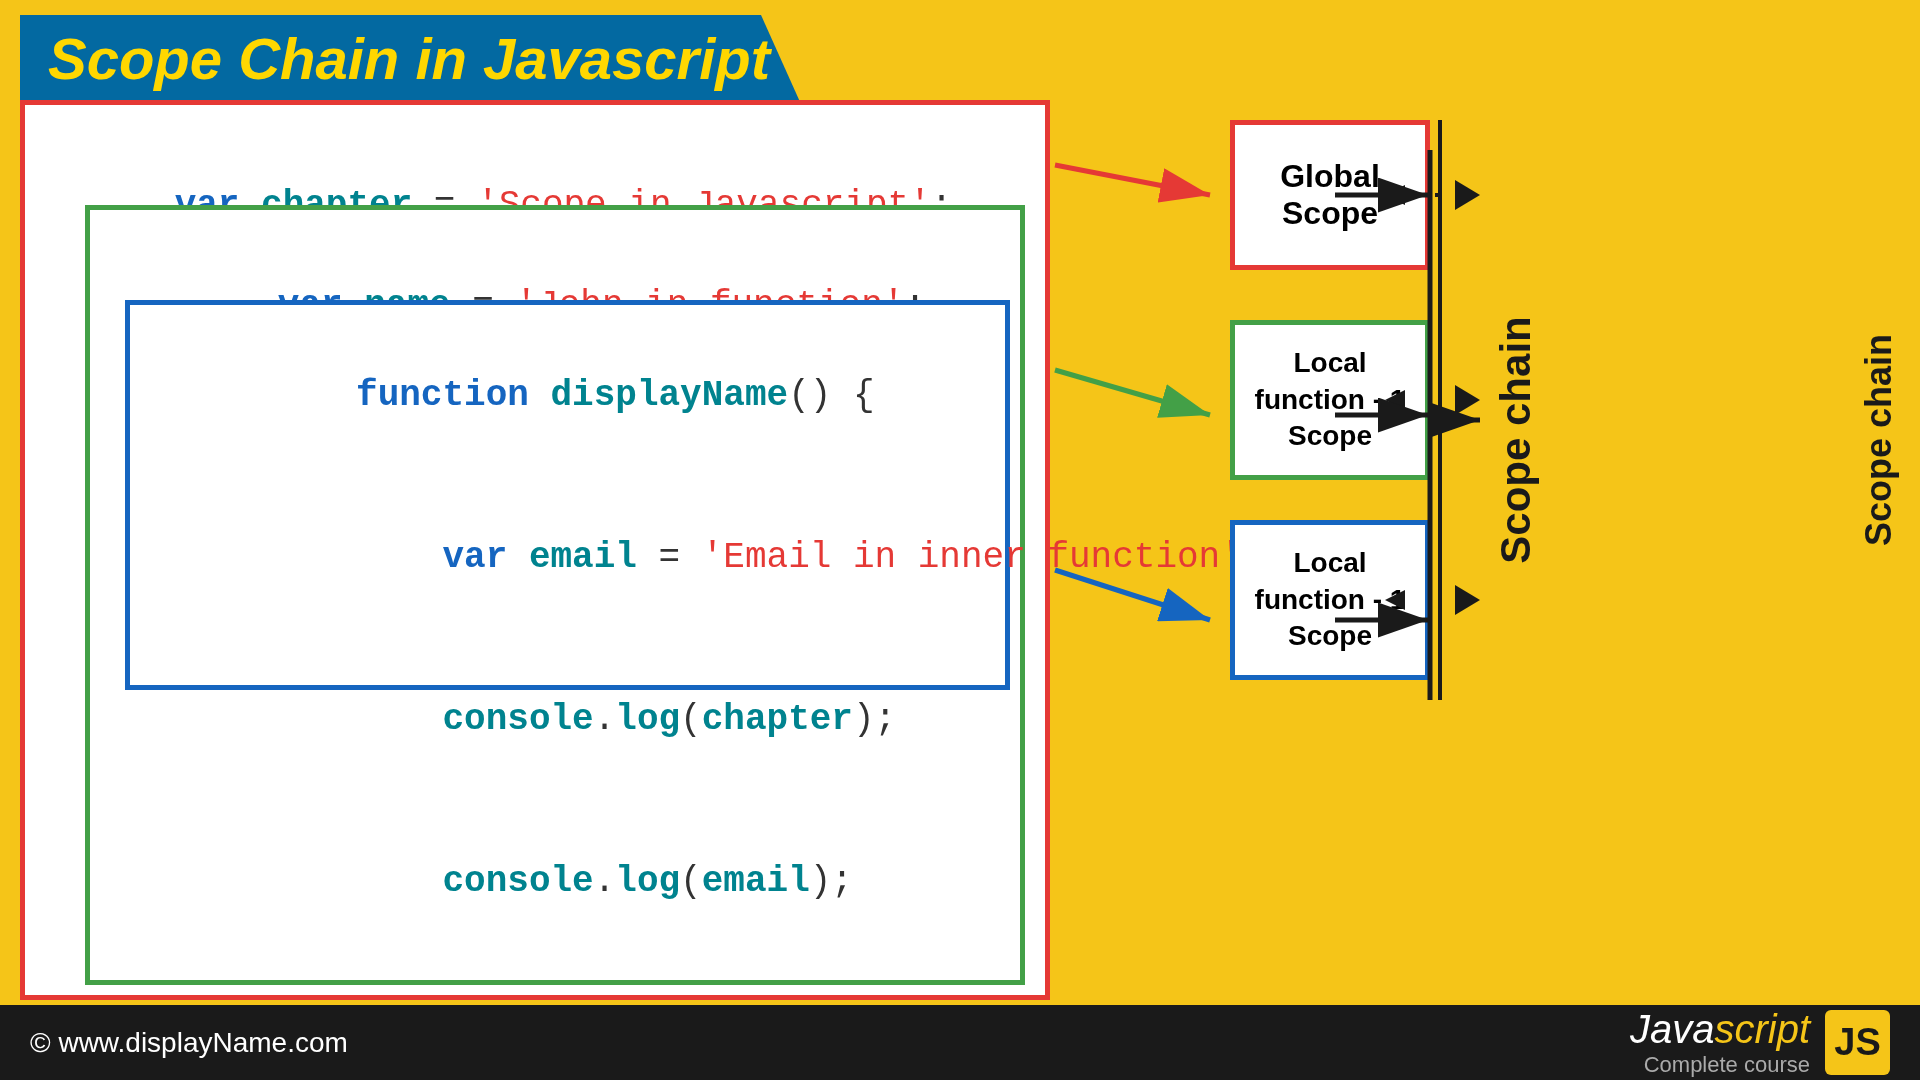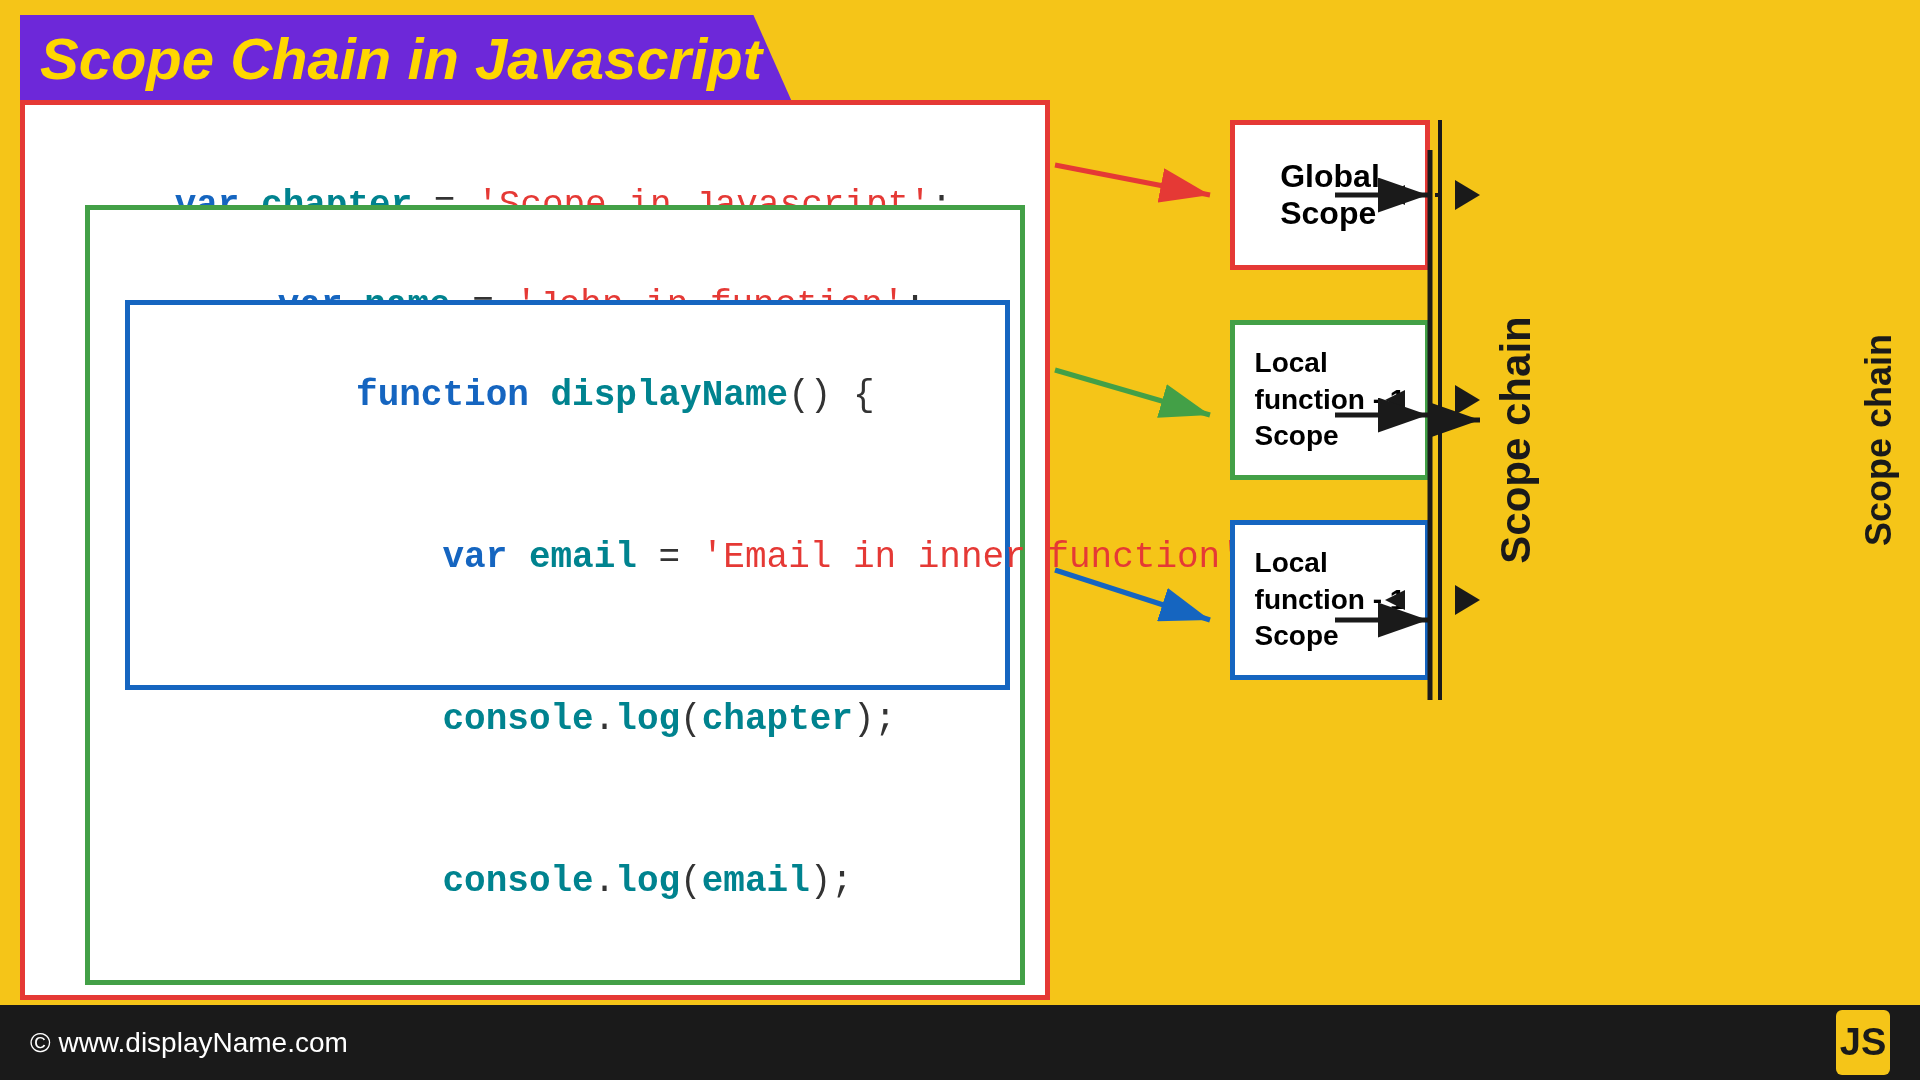--- a/index.html
+++ b/index.html
@@ -7,23 +7,23 @@
       width: 1920px;
       height: 1080px;
       background-color: #F5C518;
       font-family: 'Courier New', Courier, monospace;
       overflow: hidden;
       position: relative;
     }
 
     
     .title-bar {
-      background-color: #6d28d9;
+      background-color: #0369a1;
       display: inline-block;
-      padding: 10px 30px 10px 20px;
+      padding: 10px 30px 10px 28px;
       margin: 15px 0 15px 20px;
       clip-path: polygon(0 0, 95% 0, 100% 100%, 0 100%);
     }
     .title-bar h1 {
       color: #FFD700;
       font-size: 58px;
       font-weight: 900;
       font-family: Arial, sans-serif;
       font-style: italic;
     }
@@ -89,21 +89,21 @@
       position: absolute;
       top: 0;
       left: 1080px;
       right: 0;
       bottom: 80px;
     }
 
     
     .scope-box {
       position: absolute;
-      text-align: left;
+      text-align: center;
       font-family: Arial, sans-serif;
       font-size: 32px;
       font-weight: bold;
       display: flex;
       align-items: center;
       justify-content: center;
       background: white;
     }
 
     .scope-box-global {
@@ -189,21 +189,21 @@
       color: #F5C518;
     }
 
     .js-branding-text .brand-sub {
       color: #aaa;
       font-family: Arial, sans-serif;
       font-size: 22px;
     }
 
     .js-logo {
-      width: 54px;
+      width: 65px;
       height: 65px;
       background: #F5C518;
       display: flex;
       align-items: center;
       justify-content: center;
       font-family: Arial, sans-serif;
       font-size: 38px;
       font-weight: bold;
       color: #1a1a1a;
       border-radius: 6px;
@@ -356,17 +356,23 @@
 
   <line x1="1430" y1="420" x2="1480" y2="420" stroke="#1a1a1a" stroke-width="5" marker-end="url(#arrowhead-black)"></line>
 
   <text x="1530" y="440" font-family="Arial" font-size="42" font-weight="bold" fill="#1a1a1a" transform="rotate(-90, 1530, 440)" text-anchor="middle">Scope chain</text>
 </svg>
 
 
 <div class="bottom-bar">
   <span class="copyright">© www.displayName.com</span>
   <div class="js-branding">
+    <div class="js-branding-text">
+      <div class="brand-main">
+        <span style="color:white;">Java</span><span class="js-color" style="color:#F5C518;">script</span>
+      </div>
+      <div class="brand-sub">Complete course</div>
+    </div>
     <div class="js-logo">JS</div>
   </div>
 </div>
 
 
 
 </body></html>

